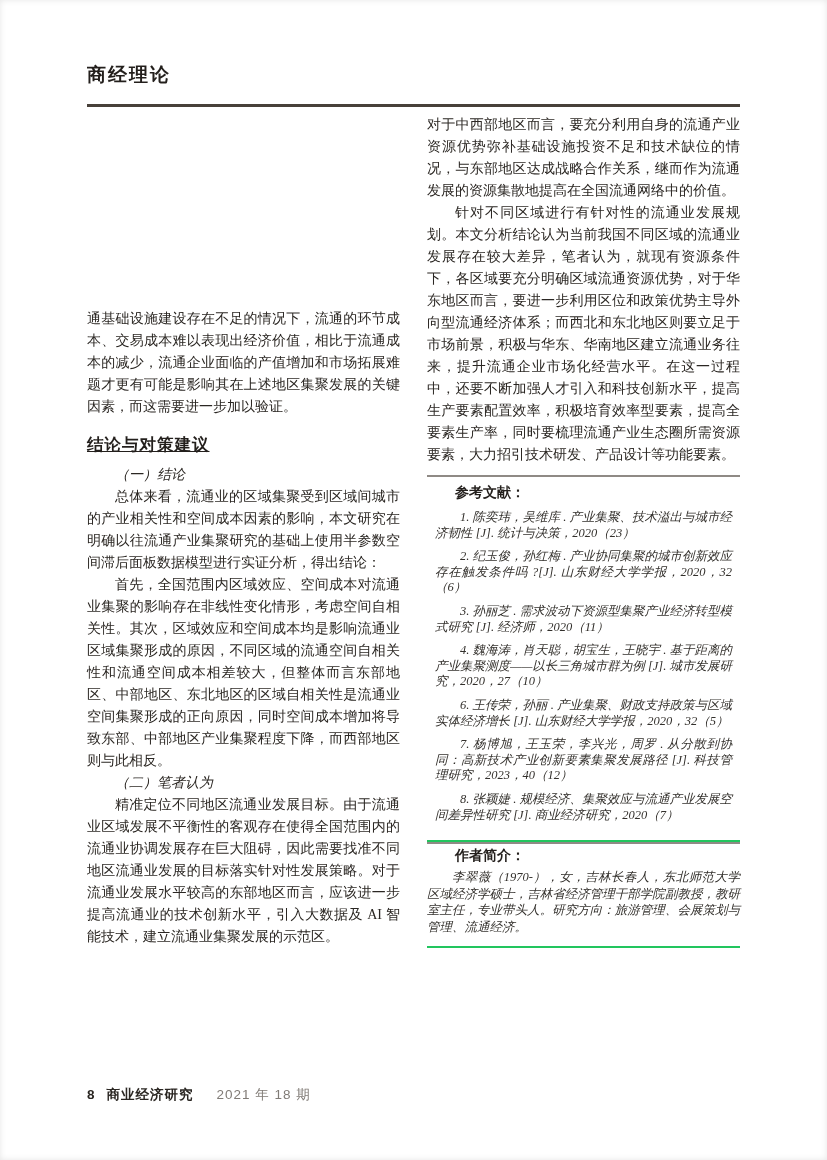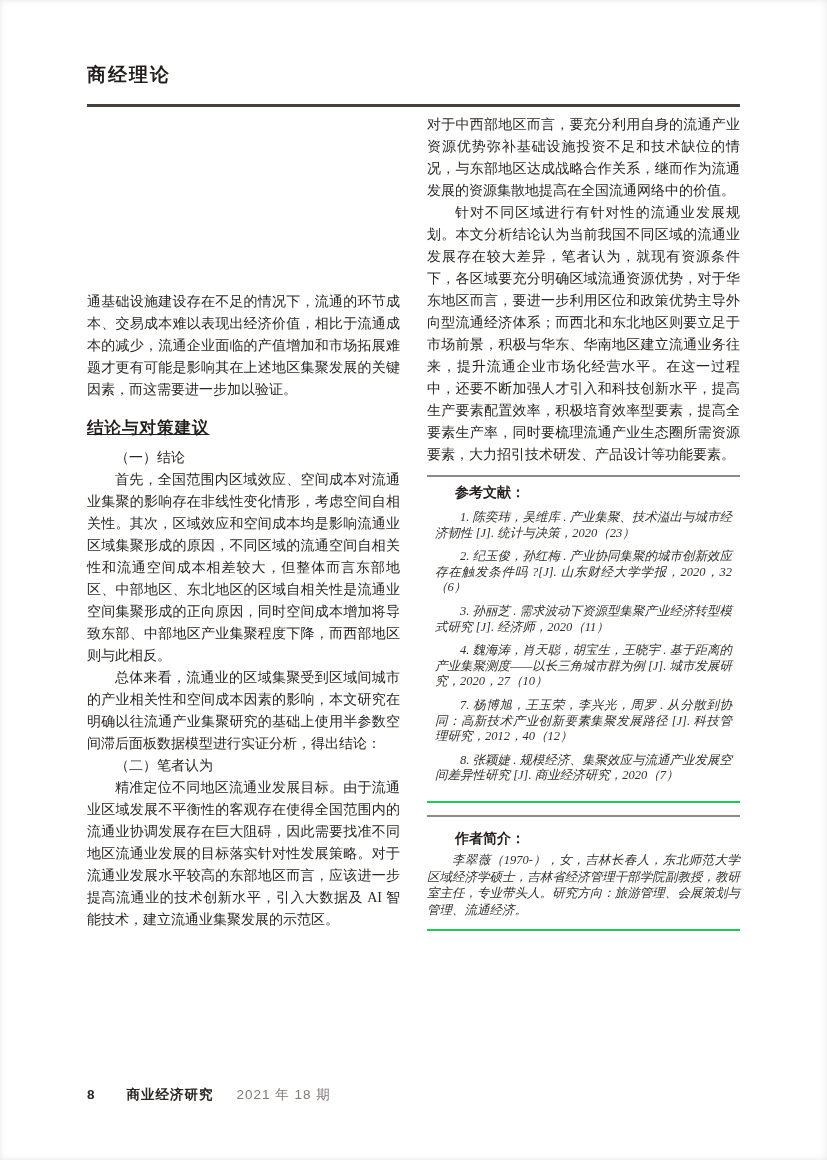--- a/index.html
+++ b/index.html
@@ -14,83 +14,84 @@
   .hdr{position:absolute;left:87px;width:653px;top:62px;border-bottom:3px solid #474039;padding-bottom:16px;}
   .hdr h1{
     margin:0;font-family:"Liberation Sans","DejaVu Sans",sans-serif;
     font-size:19px;font-weight:bold;letter-spacing:2px;color:#231f1c;
   }
   
   .cols{position:absolute;left:87px;top:114px;width:653px;display:flex;gap:27px;align-items:flex-end;}
   .col{width:313px;}
   .col p{margin:0;font-size:14px;line-height:22px;text-align:justify;text-justify:inter-ideograph;}
   .col p.ind{text-indent:2em;}
-  .sub{text-indent:2em;font-size:13.5px;}
+  .sub{font-style:italic;text-indent:2em;font-size:13.5px;}
   h2.sec{
     margin:16px 0 8px 0;font-family:"Liberation Sans","DejaVu Sans",sans-serif;
     font-size:16.5px;font-weight:bold;color:#231f1c;letter-spacing:1px;text-decoration:underline;
   }
   
   .boxed{border-top:2px solid #8f8a85;border-bottom:2px solid #22c55e;}
   .refs{margin-top:9px;padding:7px 0 9px 0;}
   .boxtitle{
     margin:0 0 4px 0;font-family:"Liberation Sans","DejaVu Sans",sans-serif;
     font-size:14px;font-weight:bold;color:#231f1c;text-indent:2em;
   }
   .refs p{
     margin:8px;font-size:12.5px;line-height:15.6px;font-style:italic;
     text-align:justify;text-indent:2em;color:#33302c;
   }
-  .author{margin-top:12px;padding:13px 0 11px 0;}
+  .author{padding:3px 0 11px 0;}
   .author p{
     margin:2px 0 0 0;font-size:12.5px;line-height:16.6px;font-style:italic;
     text-align:justify;text-indent:2em;color:#33302c;font-family:Liberation Serif, serif;
   }
   
   .foot{
     position:absolute;left:87px;top:1086px;display:flex;align-items:baseline;
     font-family:"Liberation Sans","DejaVu Sans",sans-serif;font-size:13.5px;
   }
   .foot .pn{font-weight:bold;color:#2a2念622;}
   .foot .pn{font-weight:bold;color:#2a2622;}
-  .foot .jn{font-weight:bold;margin-left:32px;color:#2a2622;letter-spacing:1px;}
+  .foot .jn{font-weight:bold;margin-left:12px;color:#2a2622;letter-spacing:1px;}
   .foot .iss{margin-left:23px;color:#807b76;letter-spacing:1px;}
 </style>
 </head>
 <body>
 
 <div class="page">
 
   <div class="hdr">
     <h1>商经理论</h1>
   </div>
 
   <div class="cols">
 
     <div class="col">
       <p>通基础设施建设存在不足的情况下，流通的环节成本、交易成本难以表现出经济价值，相比于流通成本的减少，流通企业面临的产值增加和市场拓展难题才更有可能是影响其在上述地区集聚发展的关键因素，而这需要进一步加以验证。</p>
       <h2 class="sec">结论与对策建议</h2>
       <p class="sub">（一）结论</p>
+      <p class="ind">总体来看，流通业的区域集聚受到区域间城市的产业相关性和空间成本因素的影响，本文研究在明确以往流通产业集聚研究的基础上使用半参数空间滞后面板数据模型进行实证分析，得出结论：</p>
       <p class="ind">首先，全国范围内区域效应、空间成本对流通业集聚的影响存在非线性变化情形，考虑空间自相关性。其次，区域效应和空间成本均是影响流通业区域集聚形成的原因，不同区域的流通空间自相关性和流通空间成本相差较大，但整体而言东部地区、中部地区、东北地区的区域自相关性是流通业空间集聚形成的正向原因，同时空间成本增加将导致东部、中部地区产业集聚程度下降，而西部地区则与此相反。</p>
-      <p class="ind">总体来看，流通业的区域集聚受到区域间城市的产业相关性和空间成本因素的影响，本文研究在明确以往流通产业集聚研究的基础上使用半参数空间滞后面板数据模型进行实证分析，得出结论：</p>
       <p class="sub">（二）笔者认为</p>
       <p class="ind">精准定位不同地区流通业发展目标。由于流通业区域发展不平衡性的客观存在使得全国范围内的流通业协调发展存在巨大阻碍，因此需要找准不同地区流通业发展的目标落实针对性发展策略。对于流通业发展水平较高的东部地区而言，应该进一步提高流通业的技术创新水平，引入大数据及 AI 智能技术，建立流通业集聚发展的示范区。</p>
     </div>
 
     <div class="col">
       <p>对于中西部地区而言，要充分利用自身的流通产业资源优势弥补基础设施投资不足和技术缺位的情况，与东部地区达成战略合作关系，继而作为流通发展的资源集散地提高在全国流通网络中的价值。</p>
       <p class="ind">针对不同区域进行有针对性的流通业发展规划。本文分析结论认为当前我国不同区域的流通业发展存在较大差异，笔者认为，就现有资源条件下，各区域要充分明确区域流通资源优势，对于华东地区而言，要进一步利用区位和政策优势主导外向型流通经济体系；而西北和东北地区则要立足于市场前景，积极与华东、华南地区建立流通业务往来，提升流通企业市场化经营水平。在这一过程中，还要不断加强人才引入和科技创新水平，提高生产要素配置效率，积极培育效率型要素，提高全要素生产率，同时要梳理流通产业生态圈所需资源要素，大力招引技术研发、产品设计等功能要素。</p>
 
       <section class="boxed refs">
         <h3 class="boxtitle">参考文献：</h3>
         <p>1. 陈奕玮，吴维库 . 产业集聚、技术溢出与城市经济韧性 [J]. 统计与决策，2020（23）</p>
         <p>2. 纪玉俊，孙红梅 . 产业协同集聚的城市创新效应存在触发条件吗 ?[J]. 山东财经大学学报，2020，32（6）</p>
         <p>3. 孙丽芝 . 需求波动下资源型集聚产业经济转型模式研究 [J]. 经济师，2020（11）</p>
         <p>4. 魏海涛，肖天聪，胡宝生，王晓宇 . 基于距离的产业集聚测度——以长三角城市群为例 [J]. 城市发展研究，2020，27（10）</p>
-        <p>7. 杨博旭，王玉荣，李兴光，周罗 . 从分散到协同：高新技术产业创新要素集聚发展路径 [J]. 科技管理研究，2012，40（12）</p>
+        <p>6. 王传荣，孙丽 . 产业集聚、财政支持政策与区域实体经济增长 [J]. 山东财经大学学报，2020，32（5）</p>
+        <p>7. 杨博旭，王玉荣，李兴光，周罗 . 从分散到协同：高新技术产业创新要素集聚发展路径 [J]. 科技管理研究，2023，40（12）</p>
         <p>8. 张颖婕 . 规模经济、集聚效应与流通产业发展空间差异性研究 [J]. 商业经济研究，2020（7）</p>
       </section>
 
       <section class="boxed author">
         <h3 class="boxtitle">作者简介：</h3>
         <p>李翠薇（1970-），女，吉林长春人，东北师范大学区域经济学硕士，吉林省经济管理干部学院副教授，教研室主任，专业带头人。研究方向：旅游管理、会展策划与管理、流通经济。</p>
       </section>
     </div>
 
   </div>

